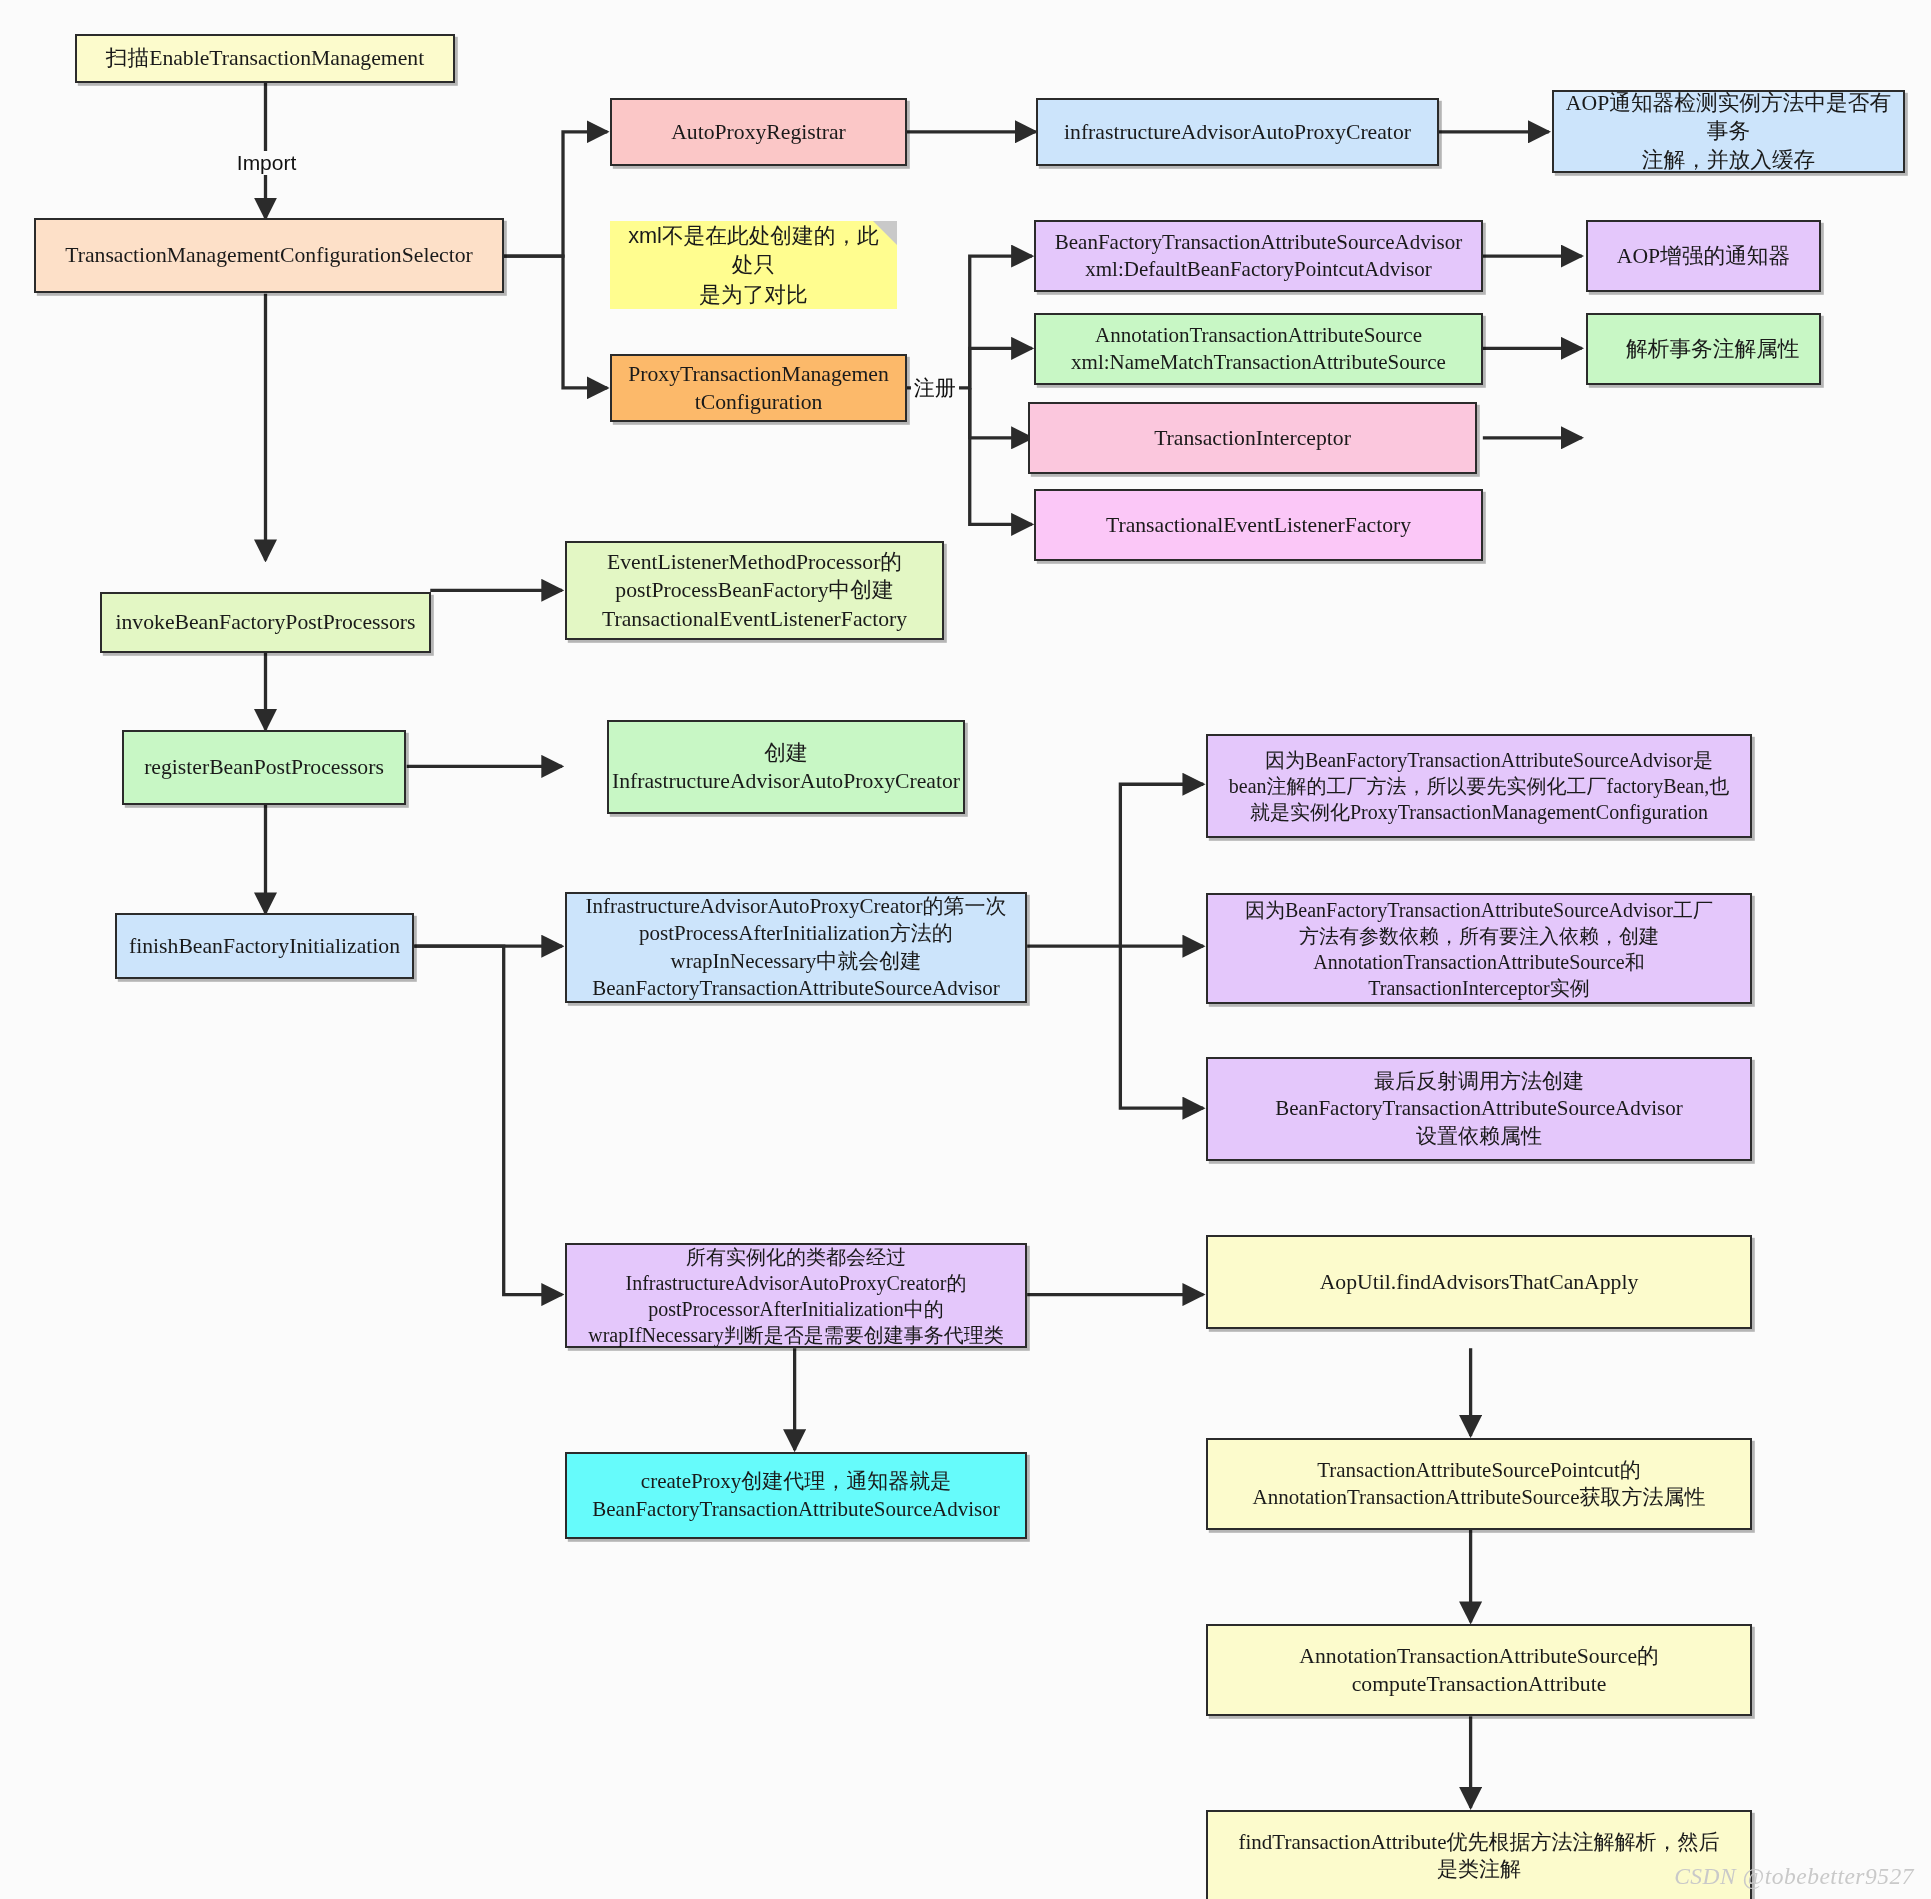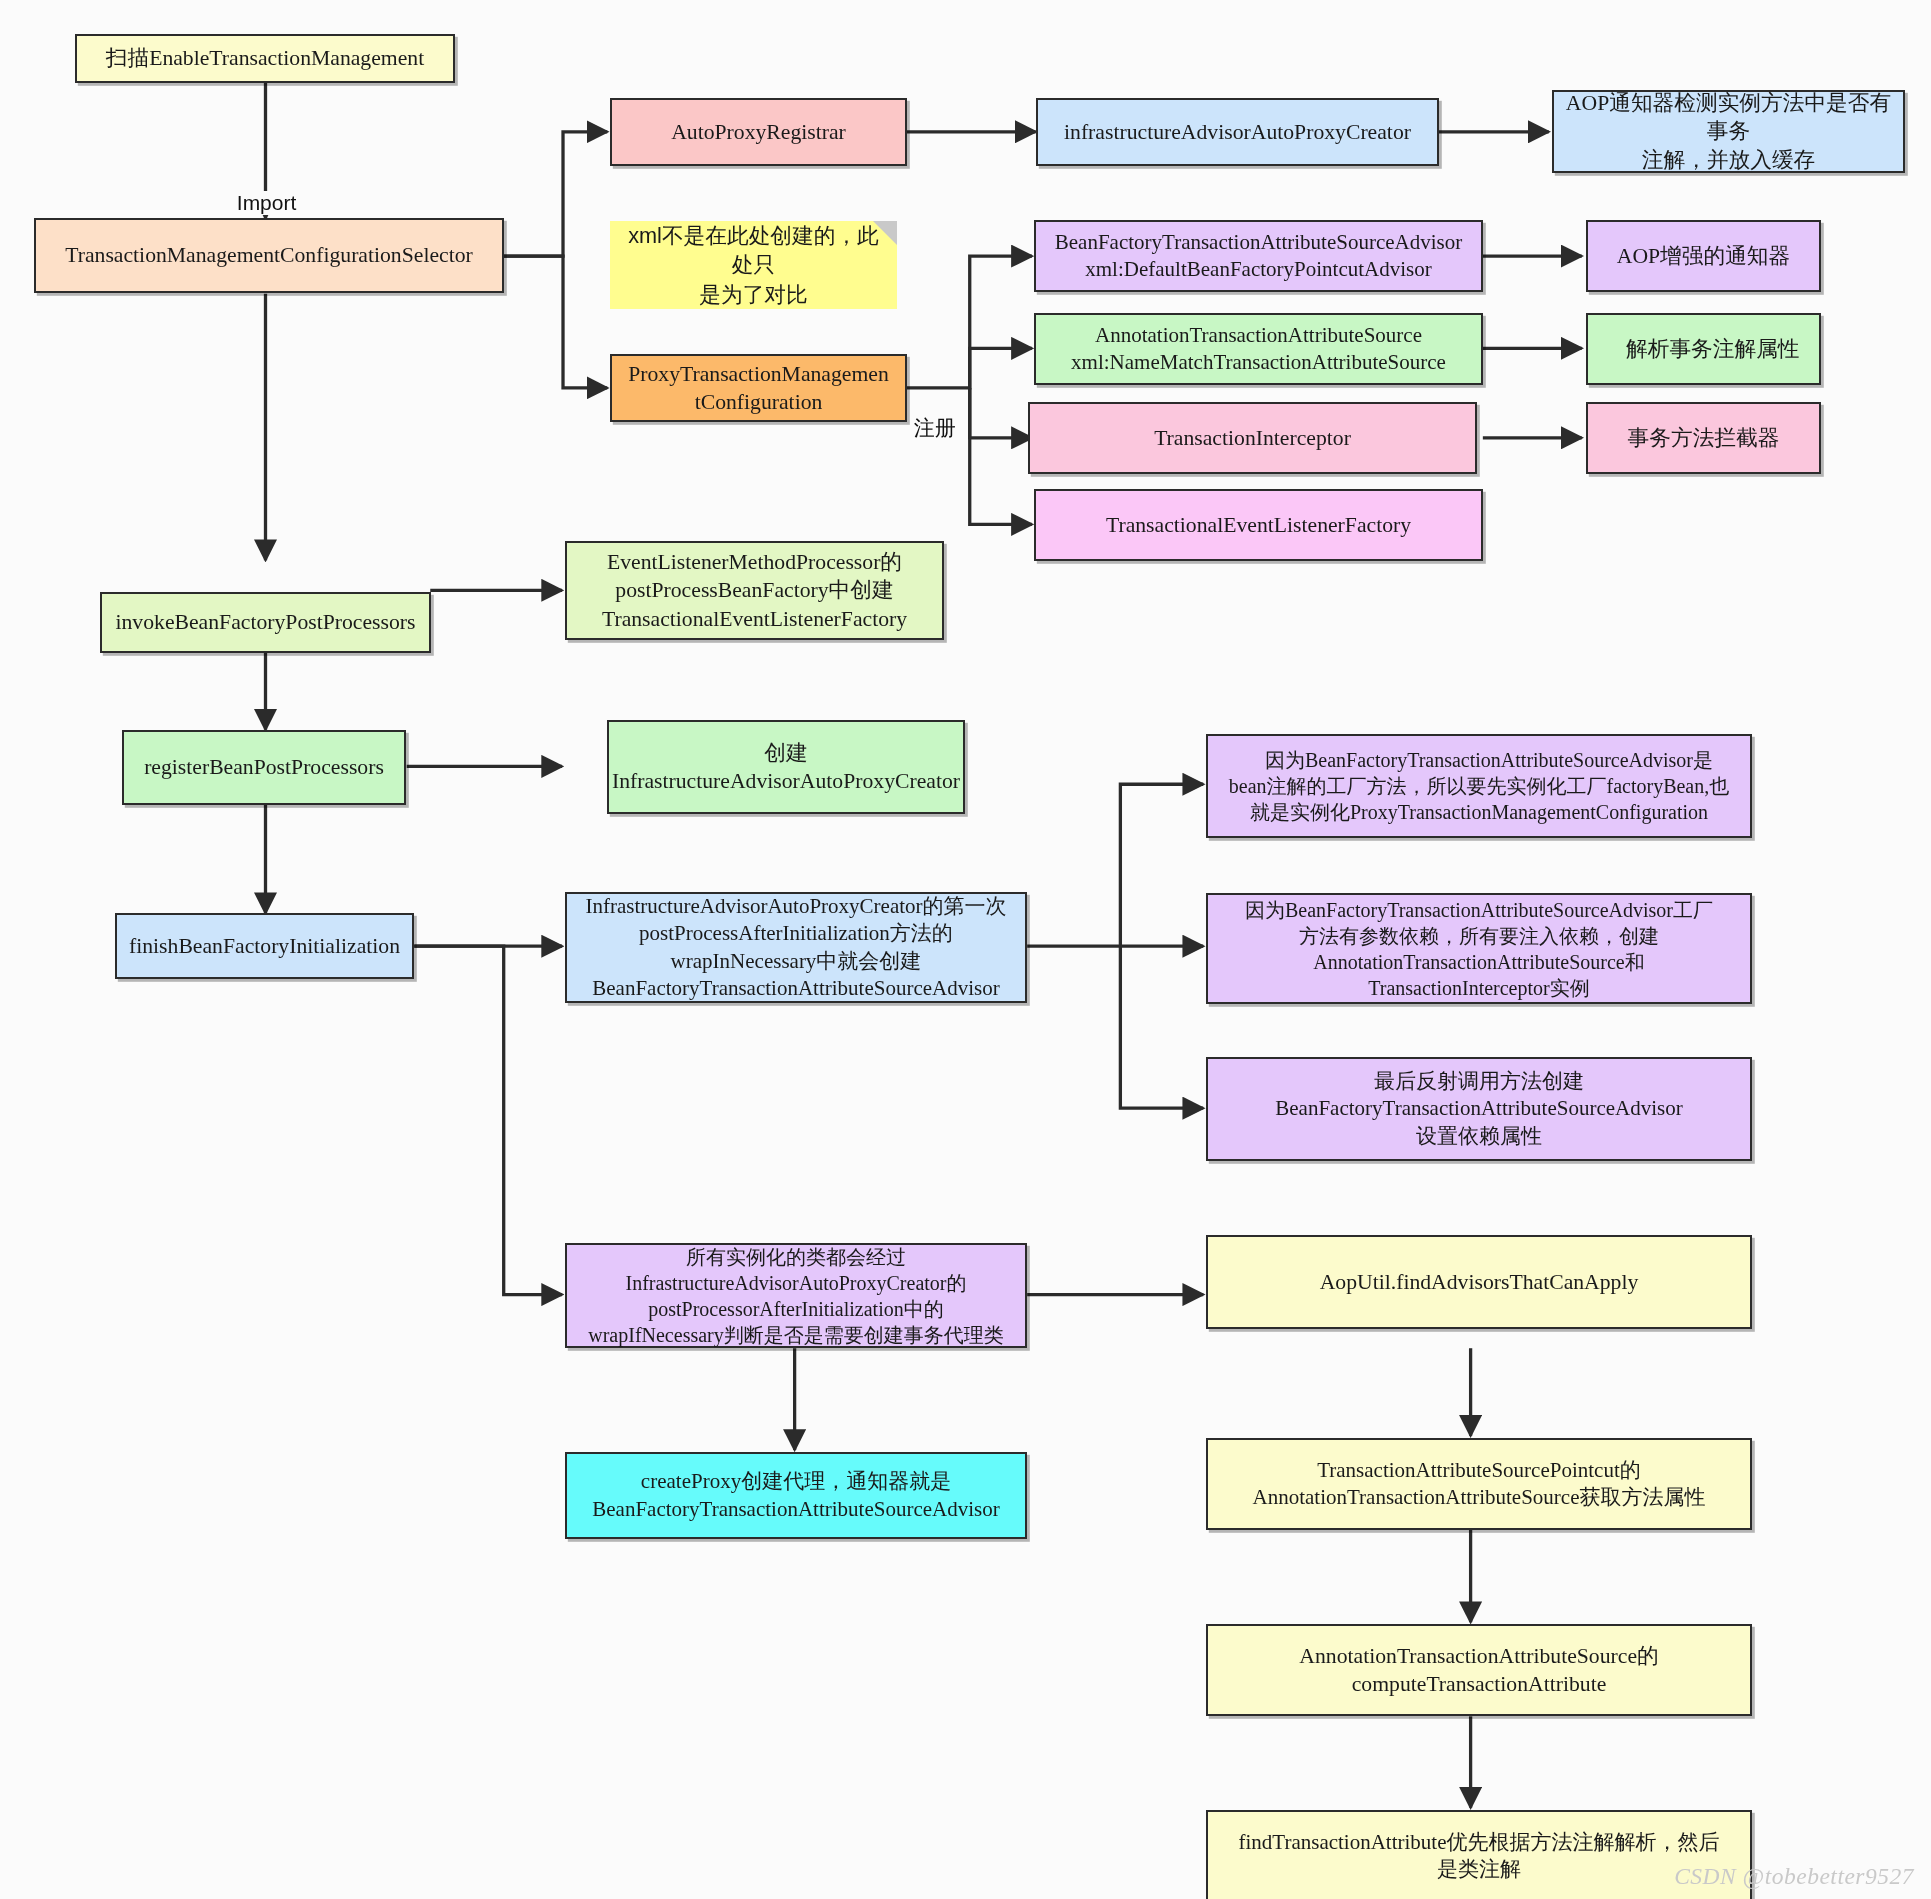--- a/index.html
+++ b/index.html
@@ -64,21 +64,20 @@
     border-left: 24.5px solid transparent;
     border-top: 24.5px solid #c9c9c9;
   }
   .edge-label {
     position: absolute;
     font-size: 21px;
     color: #111;
     background: #fbfbfb;
     padding: 0 2.8px;
     white-space: nowrap;
-    margin-top: 40px;
   }
   .watermark {
     position: absolute;
     right: 17px;
     bottom: 9.4px;
     font-size: 23.5px;
     color: #c9c9c9;
     letter-spacing: 0.5px;
     font-family: "Liberation Serif", "DejaVu Serif", serif;
     font-style: italic;
@@ -167,21 +166,20 @@
 
   <div class="node" style="left:1586px; top:220px; width:235px; height:72px; background:#e4c7fb;">AOP增强的通知器</div>
 
   <div class="node" style="left:1034px; top:313px; width:449px; height:72px; background:#c8f7c5; font-size:21px;">AnnotationTransactionAttributeSource
 xml:NameMatchTransactionAttributeSource</div>
 
   <div class="node" style="left:1586px; top:313px; width:235px; height:72px; background:#c8f7c5;padding-left:28px;">解析事务注解属性</div>
 
   <div class="node" style="left:1028px; top:402px; width:449px; height:72px; background:#fbc7dd;">TransactionInterceptor</div>
 
-  <div class="node" style="left:1586px; top:402px; width:235px; height:72px; background:#fbc7dd;">事务方法拦截器</div>
 
   <div class="node" style="left:1034px; top:489px; width:449px; height:72px; background:#fbc7f7;">TransactionalEventListenerFactory</div>
 
   <div class="node" style="left:100px; top:560px; width:331px; height:61px; background:#e3f7c4;margin-top:32px;">invokeBeanFactoryPostProcessors</div>
 
   <div class="node" style="left:565px; top:541px; width:379px; height:99px; background:#e3f7c4;">EventListenerMethodProcessor的
 postProcessBeanFactory中创建
 TransactionalEventListenerFactory</div>
 
   <div class="node" style="left:122px; top:730px; width:284px; height:75px; background:#c8f7c5;">registerBeanPostProcessors</div>

